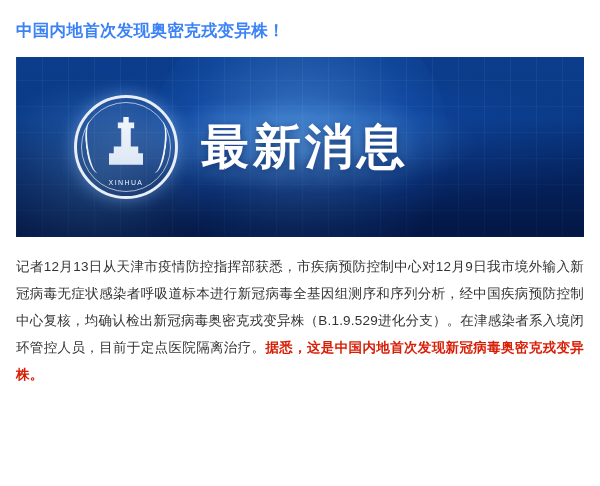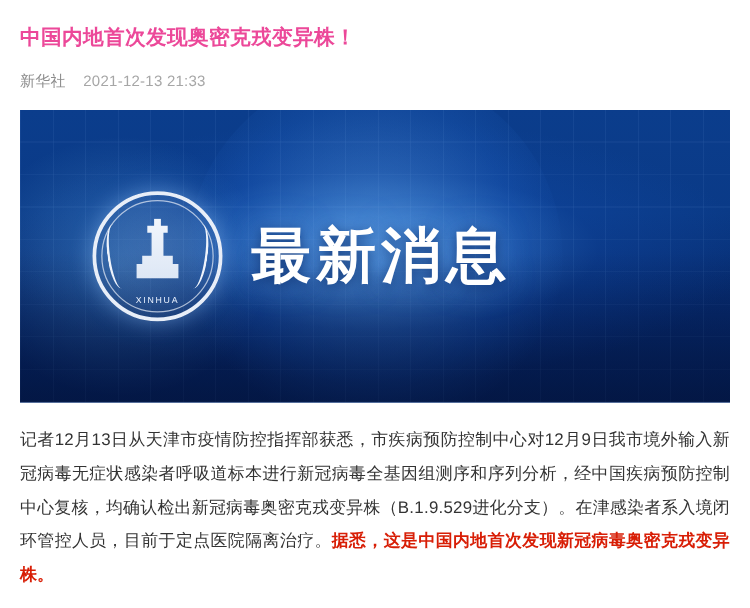--- a/index.html
+++ b/index.html
@@ -20,21 +20,21 @@
     position: relative;
     background: #ffffff;
     box-sizing: border-box;
   }
   .article {
     padding: 14px 16px 0 16px;
   }
   .headline {
     font-size: 16.5px;
     font-weight: bold;
-    color: #ec4899;
+    color: #3b82f6;
     line-height: 1.5;
     letter-spacing: 0.3px;
     margin: 4px 0 0 0;
   }
   .meta {
     margin-top: 14px;
     font-size: 12px;
     color: #999999;
     display: flex;
     align-items: center;
@@ -44,21 +44,21 @@
   .meta .source {
     color: #8c8c8c;
   }
   .meta .time {
     color: #a6a6a6;
     font-family: "Liberation Sans", sans-serif;
   }
   .hero {
     margin-top: 14px;
     width: 568px;
-    height: 234px;
+    height: 180px;
     position: relative;
     overflow: hidden;
     background: #0a3f8f;
   }
   .hero-bg {
     position: absolute;
     inset: 0;
     background:
       radial-gradient(ellipse 70% 60% at 50% 48%, rgba(90,170,255,0.55) 0%, rgba(20,80,180,0.25) 45%, rgba(3,26,82,0.0) 75%),
       linear-gradient(180deg, #0b3d8c 0%, #0a3a87 35%, #06286a 70%, #041d52 100%);
@@ -177,24 +177,20 @@
   }
 </style>
 </head>
 <body>
 
 <div class="page">
   <div class="article">
 
     <h1 class="headline">中国内地首次发现奥密克戎变异株！</h1>
 
-    <div class="meta">
-      <span class="source">新华社</span>
-      <span class="time">2021-12-13 21:33</span>
-    </div>
 
     <div class="hero">
       <div class="hero-bg"></div>
       <div class="hero-globe"></div>
       <div class="hero-grid"></div>
       <div class="hero-glow-left"></div>
       <div class="hero-rays"></div>
 
       <div class="hero-emblem">
         <div class="ring"></div>

